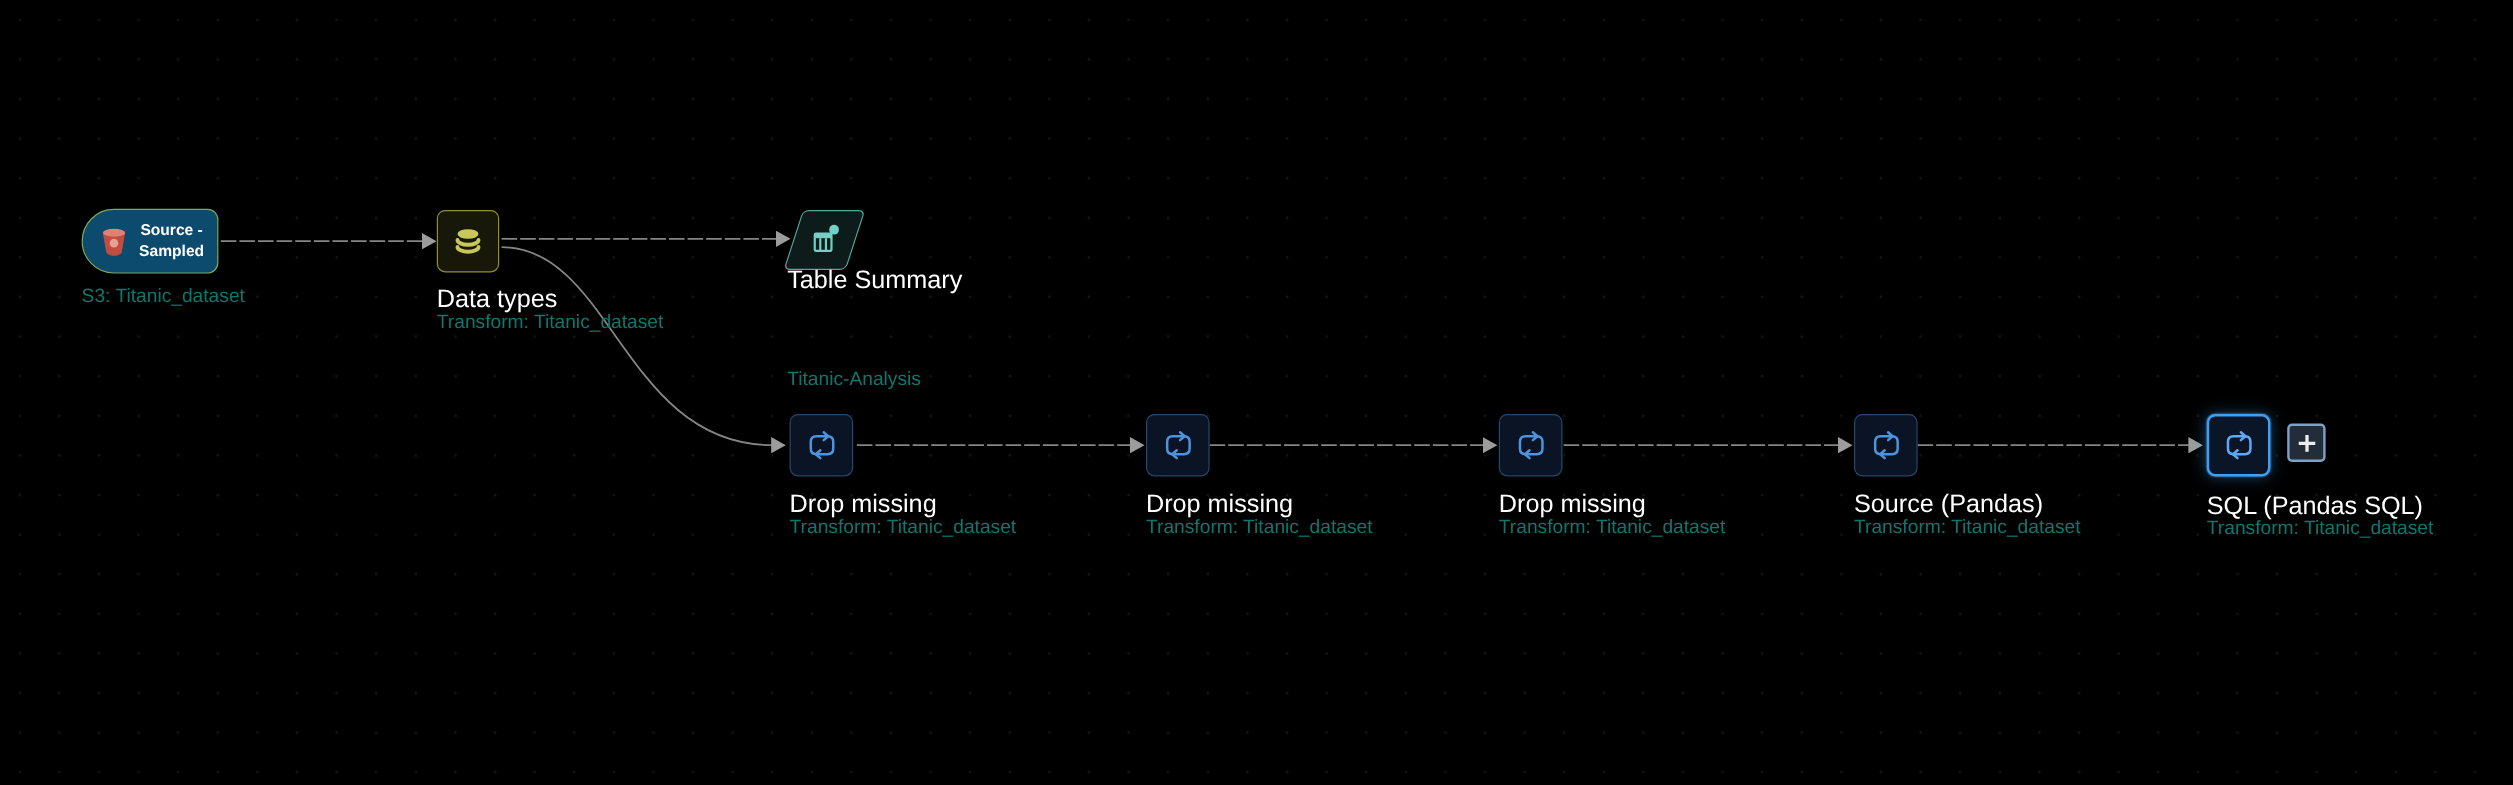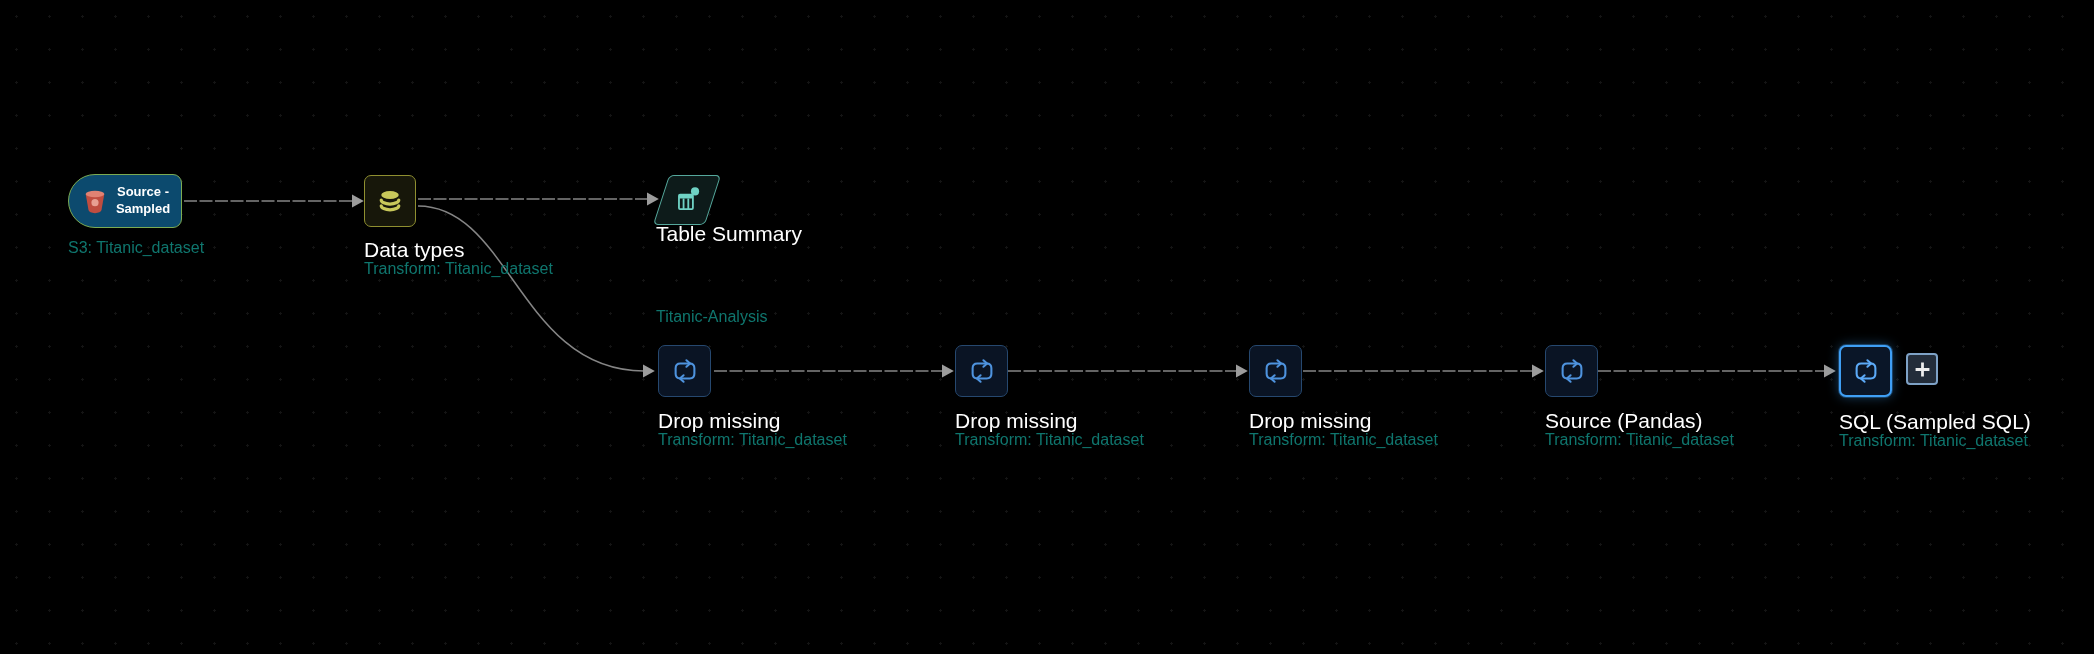--- a/index.html
+++ b/index.html
@@ -200,21 +200,21 @@
 
 <div class="node node-transform selected pos-step4">
   <span style="display:flex">
     <svg width="30" height="30" viewBox="0 0 32 32" fill="none" stroke="#5caaf7" stroke-width="2.2" stroke-linecap="round" stroke-linejoin="round">
       <path d="M11 8 H21 Q26 8 26 13 V19 Q26 24 21 24 H11 Q6 24 6 19 V13 Q6 8 11 8 Z"></path>
       <path d="M17.5 4.5 L21.5 8 L17.5 11.5"></path>
       <path d="M14.5 20.5 L10.5 24 L14.5 27.5"></path>
     </svg>
   </span>
 </div>
-<div class="lbl lbl-title p-s4-title">SQL (Sampled SQL)</div>
+<div class="lbl lbl-title p-s4-title">SQL (Pandas SQL)</div>
 <div class="lbl lbl-sub p-s4-sub">Transform: Titanic_dataset</div>
 
 <div class="add-btn">
   <span style="display:flex">
     <svg width="17" height="17" viewBox="0 0 16 16" stroke="#ededed" stroke-width="2.6">
       <path d="M8 1.5 V14.5 M1.5 8 H14.5"></path>
     </svg>
   </span>
 </div>
 

